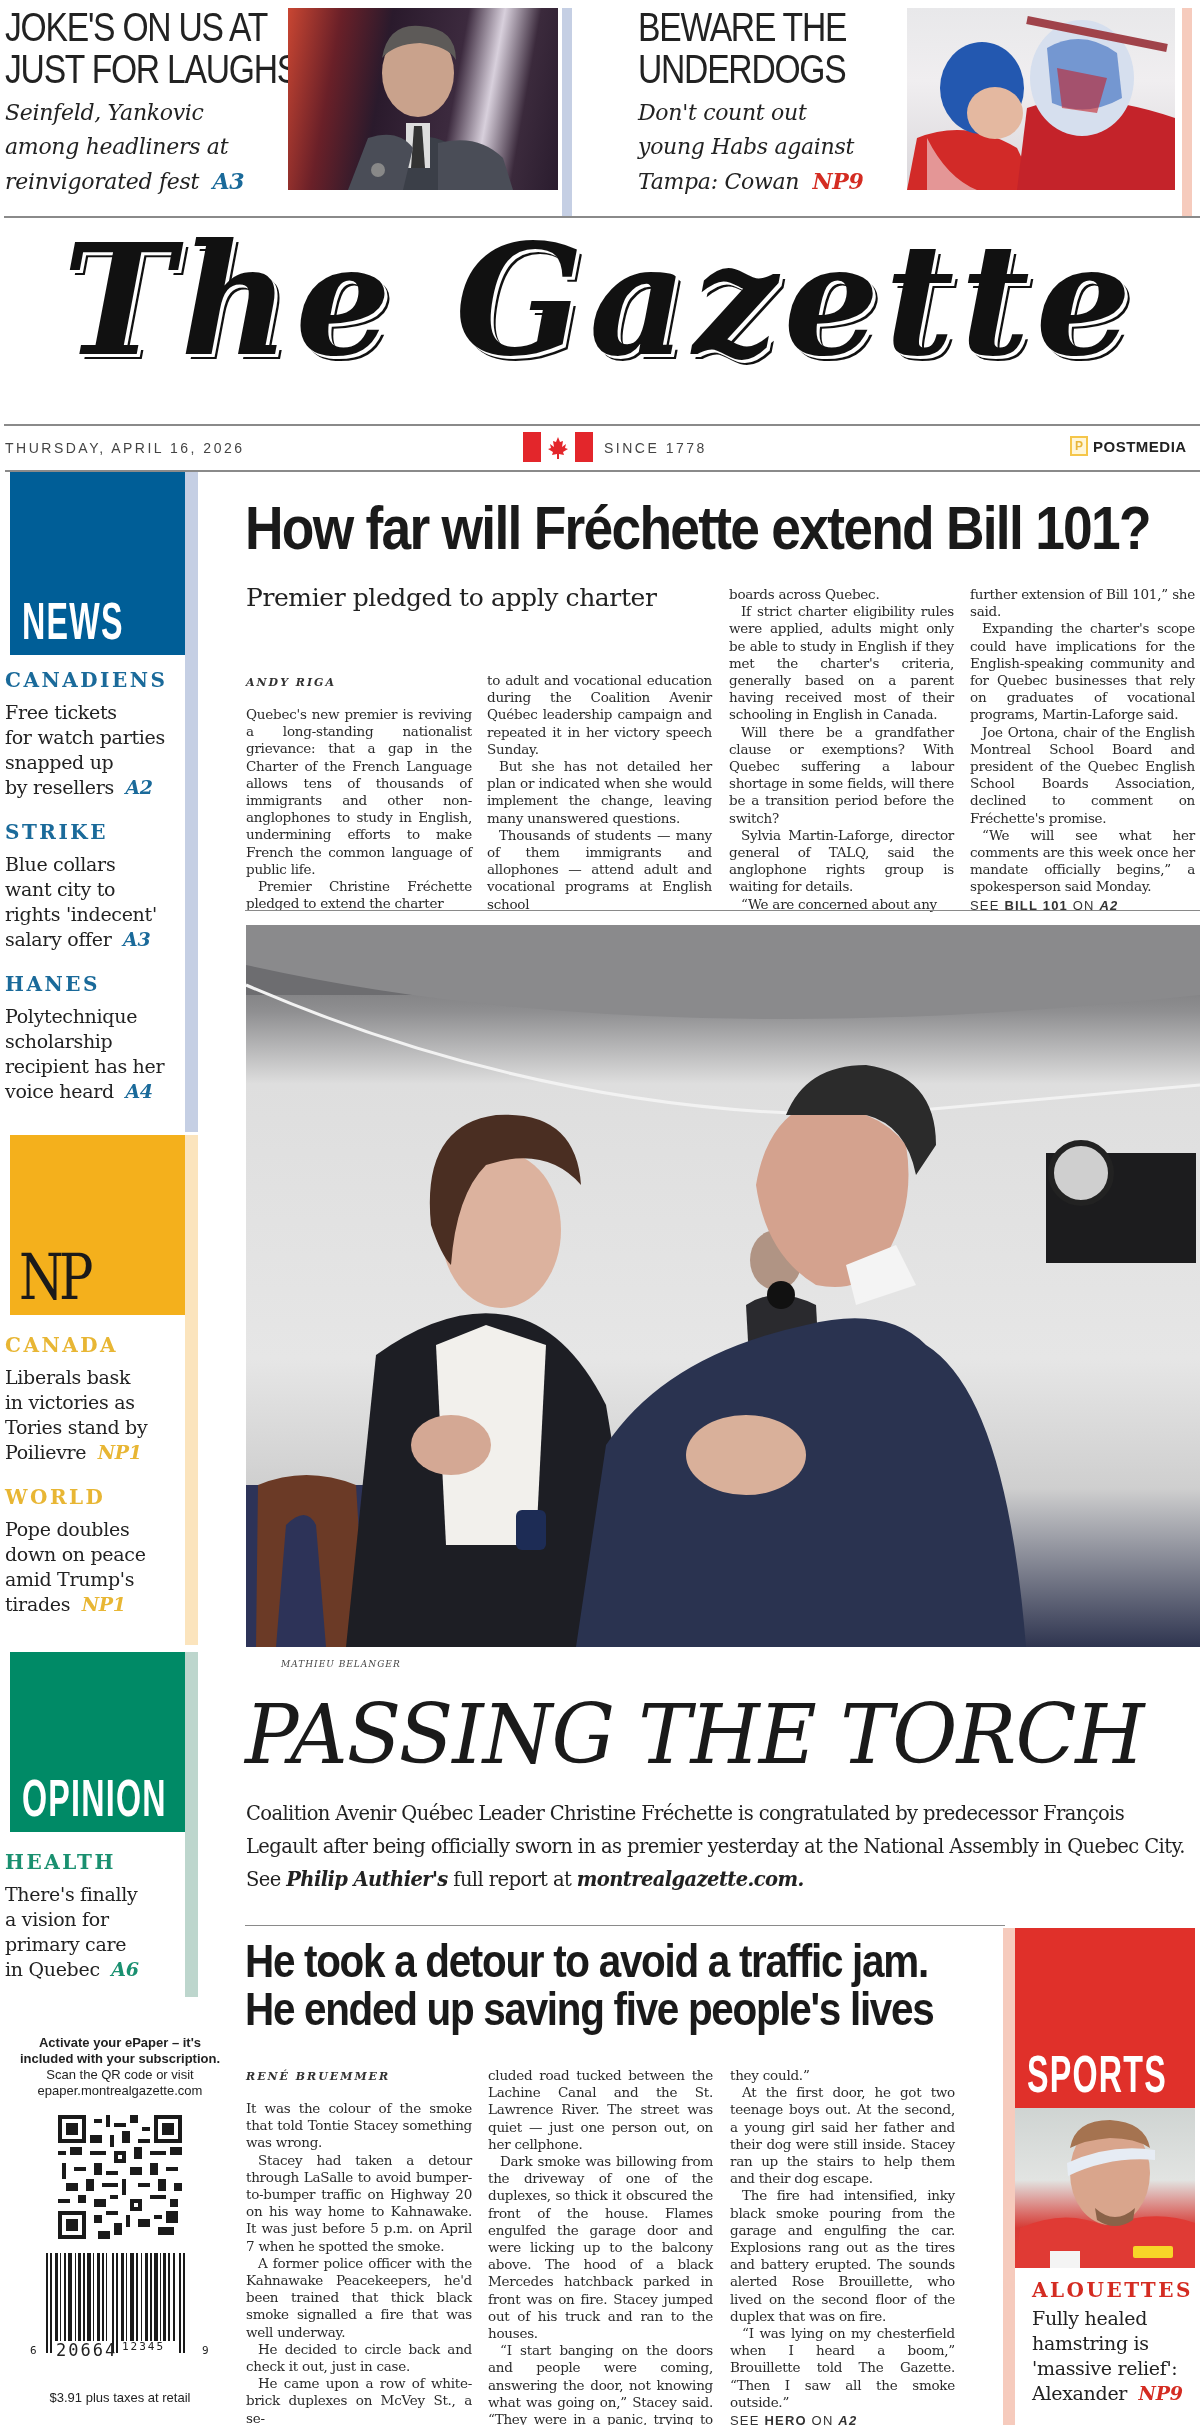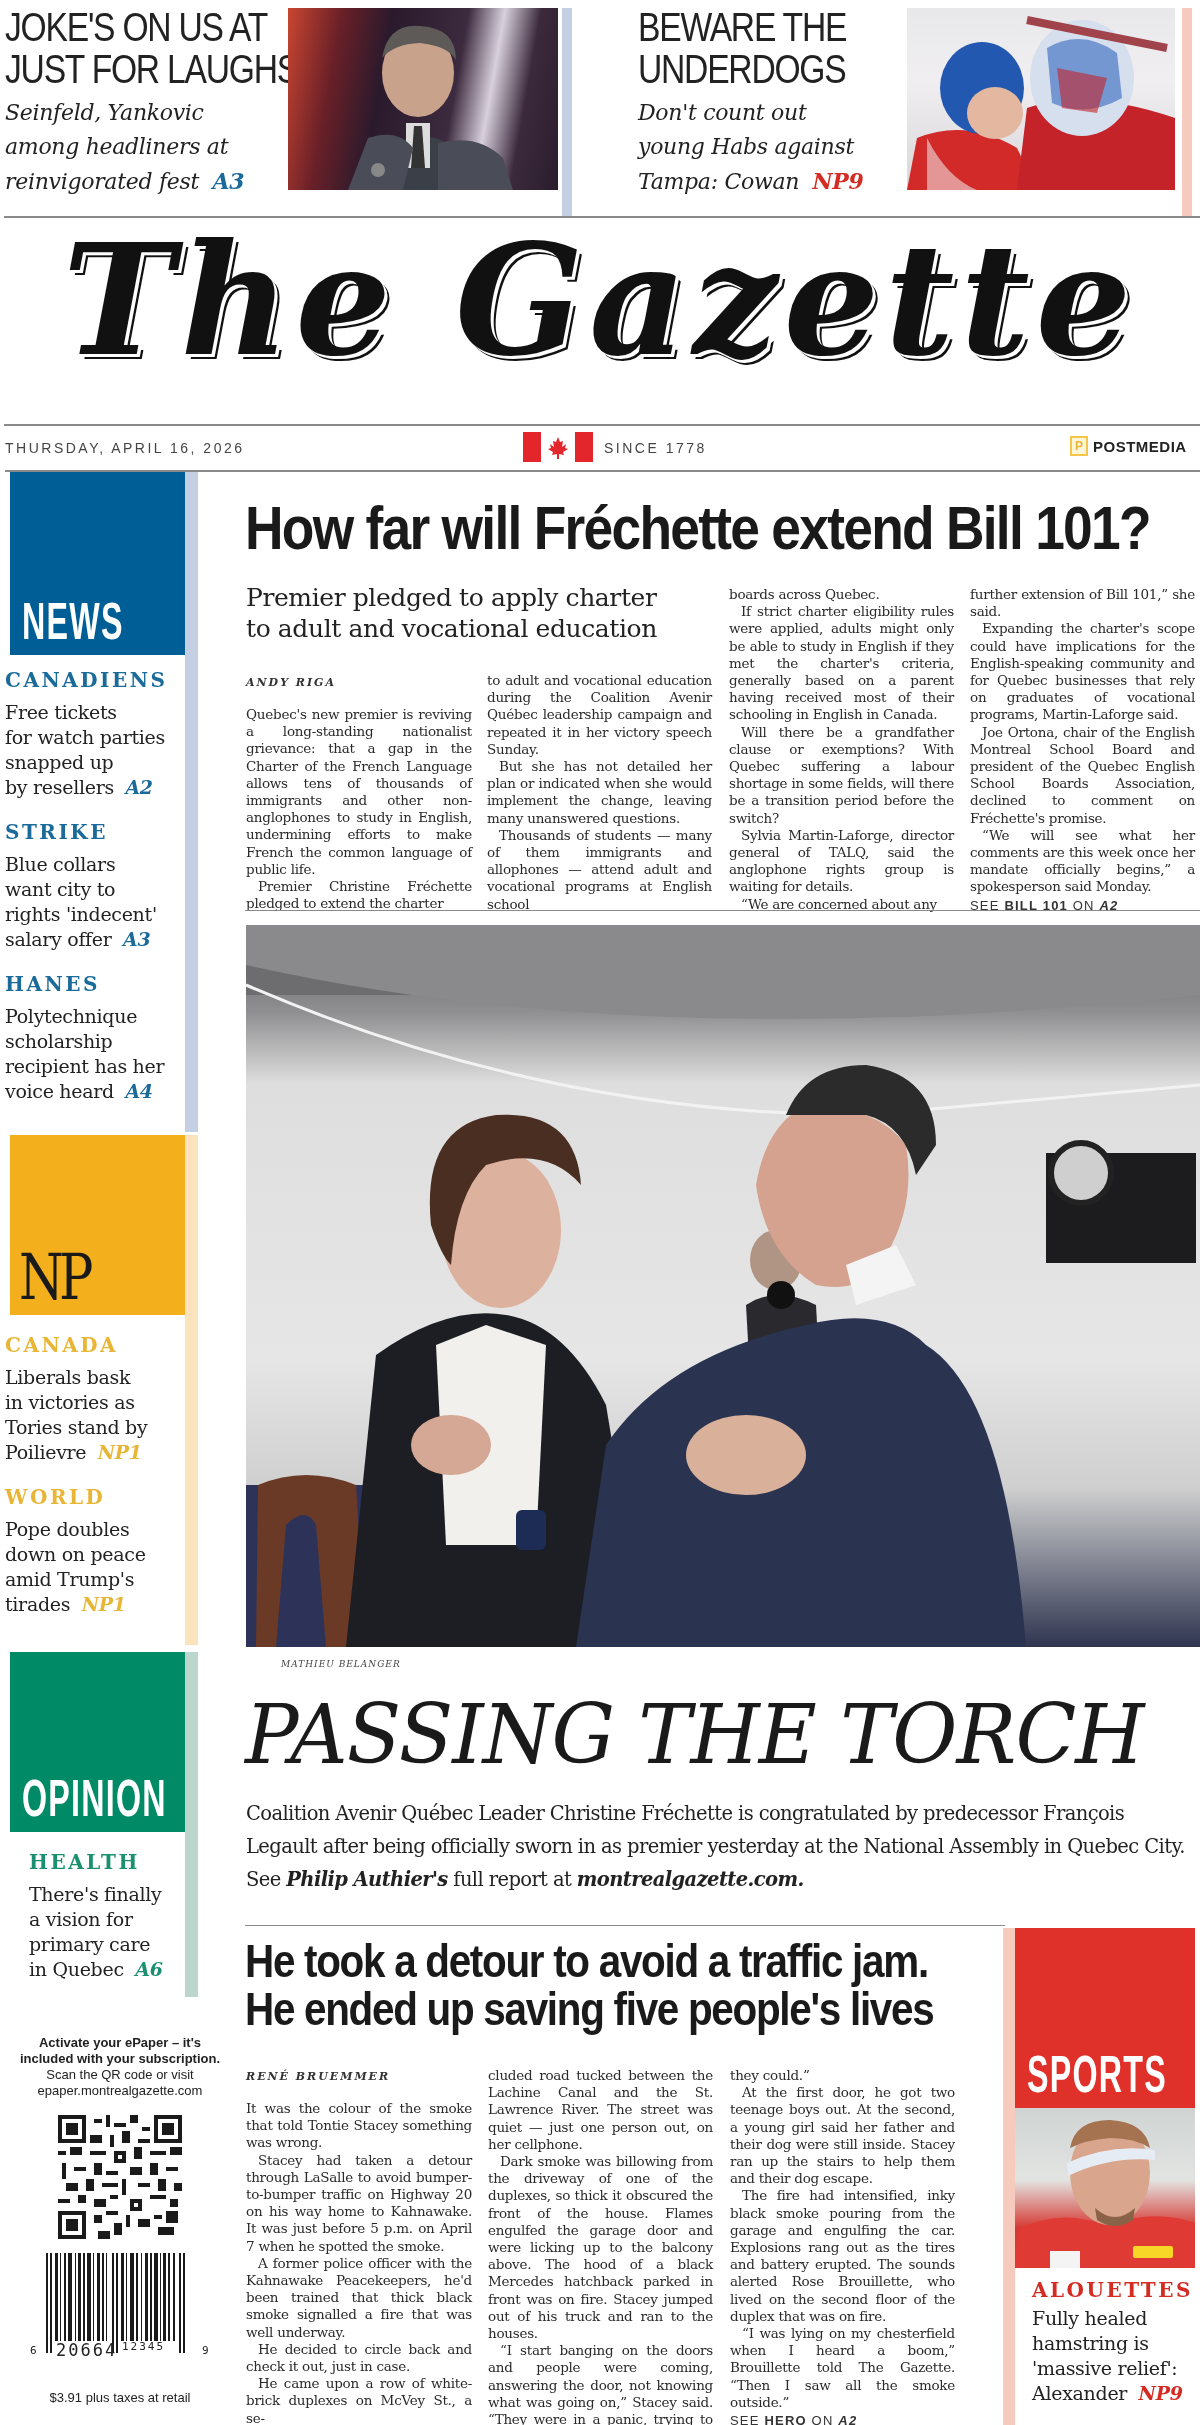--- a/index.html
+++ b/index.html
@@ -181,21 +181,21 @@
       <div>amid Trump's</div>
     <div><span>tirades</span>&nbsp;&nbsp;<span style="color:#e8b634;font-weight:bold;font-style:italic;">NP1</span></div>
   </div>
 </div>
 
 <div class="rail-block" style="top:1652px;height:180px;background:#008a66;">
   <div class="rail-label">OPINION</div>
 </div>
 <div class="rail-strip" style="left:185px;top:1652px;height:345px;background:#bdd6cd;"></div>
 
-<div class="abs" style="left:5px;top:1850px;width:178px;margin-left:24px;">
+<div class="abs" style="left:5px;top:1850px;width:178px;">
   <div class="rail-kicker" style="color:#1a9070;">HEALTH</div>
   <div class="rail-text" style="margin-top:8px;">
     <div>There's finally</div>
       <div>a vision for</div>
       <div>primary care</div>
     <div><span>in Quebec</span>&nbsp;&nbsp;<span style="color:#1a9070;font-weight:bold;font-style:italic;">A6</span></div>
   </div>
 </div>
 
 <div class="abs promo" style="left:0;top:2035px;width:240px;">
@@ -309,21 +309,20 @@
   <span style="position:absolute;left:26px;top:0;font-size:17px;letter-spacing:2px;">20664</span>
   <span style="position:absolute;left:92px;top:0;font-size:11px;letter-spacing:2px;">12345</span>
   <span style="position:absolute;left:172px;top:4px;font-size:11px;">9</span>
 </div>
 <div class="abs promo" style="left:0;top:2390px;width:240px;font-size:13px;">$3.91 plus taxes at retail</div>
 
 <div class="abs main-head" style="left:245px;top:495px;">How far will Fréchette extend Bill 101?</div>
 
 <div class="abs deck" style="left:246px;top:582px;width:470px;">
   <div>Premier pledged to apply charter</div>
-  <div>to adult and vocational education</div>
 </div>
 <div class="abs byline" style="left:246px;top:676px;">ANDY RIGA</div>
 
 <div class="abs body-col" style="left:246px;top:706px;width:226px;">
   <p class="first">Quebec's new premier is reviving a long-standing nationalist grievance: that a gap in the Charter of the French Language allows tens of thousands of immigrants and other non-anglophones to study in English, undermining efforts to make French the common language of public life.</p>
   <p>Premier Christine Fréchette pledged to extend the charter</p>
 </div>
 <div class="abs body-col" style="left:487px;top:672px;width:225px;">
   <p class="first">to adult and vocational education during the Coalition Avenir Québec leadership campaign and repeated it in her victory speech Sunday.</p>
   <p>But she has not detailed her plan or indicated when she would implement the change, leaving many unanswered questions.</p>

